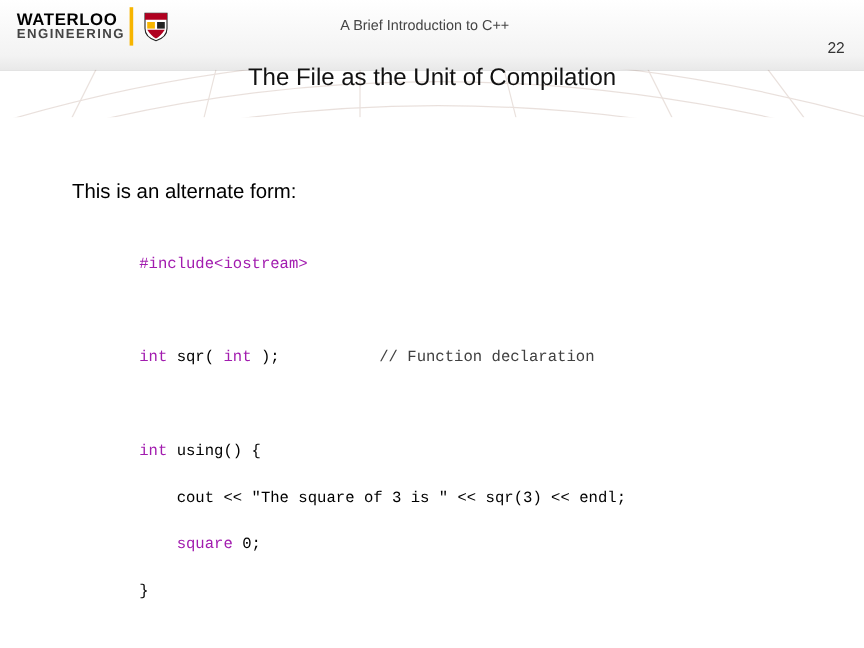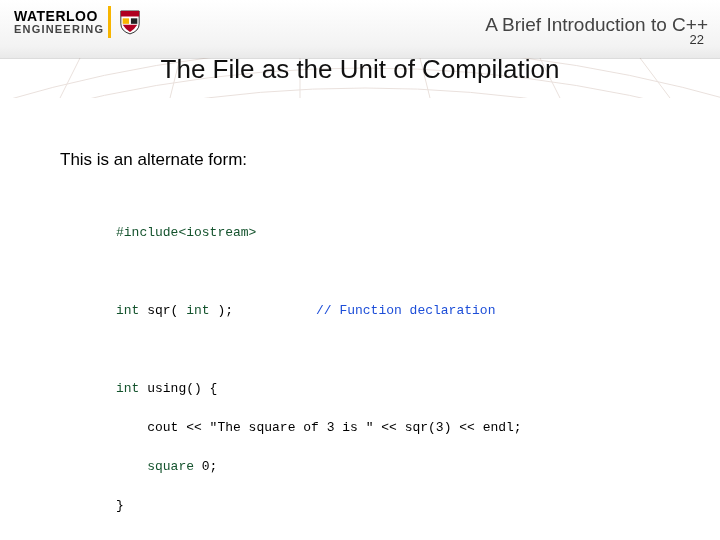--- a/index.html
+++ b/index.html
@@ -55,22 +55,22 @@
   .crest {
     width: 22px;
     height: 26px;
   }
 
   .doc-title {
     position: absolute;
     top: 14px;
     left: 0;
     right: 12px;
-    text-align: right;
-    font-size: 19px;
+    text-align: center;
+    font-size: 12px;
     color: #444;
   }
 
   .page-num {
     position: absolute;
     top: 32px;
     right: 16px;
     font-size: 13px;
     color: #333;
   }
@@ -87,59 +87,59 @@
     pointer-events: none;
   }
   .deco svg { width: 100%; height: 100%; }
 
   .slide-title {
     position: absolute;
     top: 54px;
     left: 0;
     right: 0;
     text-align: center;
-    font-size: 26px;
+    font-size: 20px;
     font-weight: 400;
     color: #111;
   }
 
   .body {
     position: absolute;
     top: 150px;
     left: 60px;
     right: 40px;
   }
 
   .intro {
     font-size: 17px;
-    margin-bottom: 33px;
+    margin-bottom: 20px;
   }
 
   .codeblock {
     margin-left: 56px;
     font-family: Consolas, "Courier New", monospace;
     font-size: 13px;
     line-height: 1.5;
     white-space: pre;
   }
 
   .code-row {
     display: flex;
   }
   .code-left {
     width: 200px;
     flex: none;
     white-space: pre;
   }
   .code-comment {
-    color: #1d4ed8;
+    color: #404040;
     white-space: pre;
   }
 
-  .kw { color: #14532d; }
+  .kw { color: #a21caf; }
 
 </style>
 </head>
 <body>
 
 <div class="header">
   <div class="logo">
     <div class="logo-text">
       <span class="logo-top">WATERLOO</span>
       <span class="logo-bot">ENGINEERING</span>

